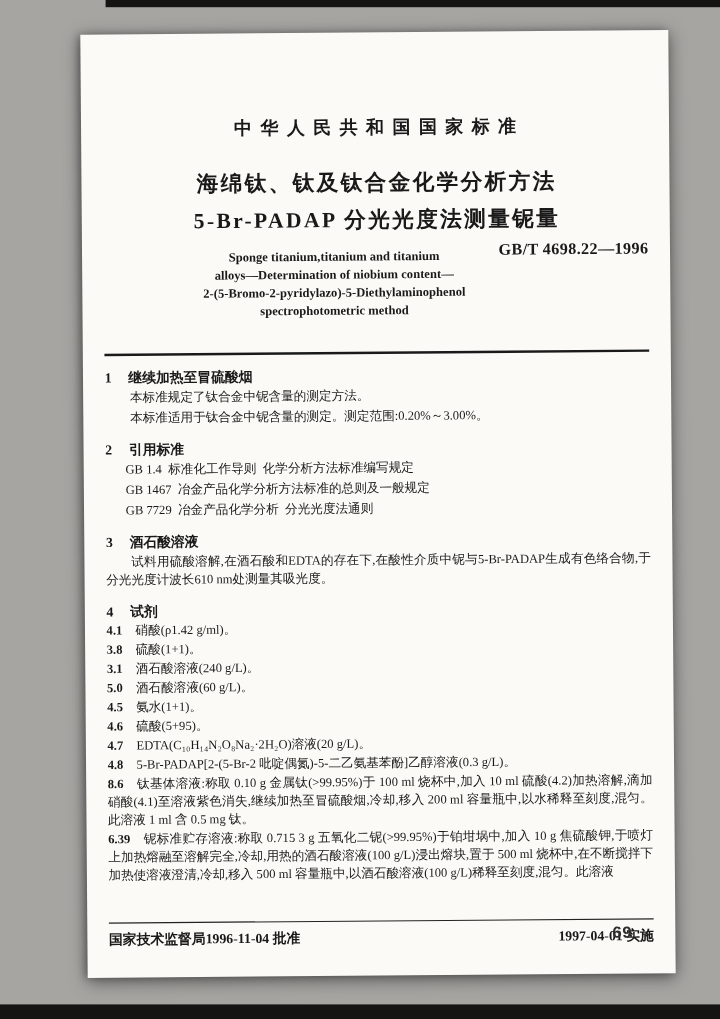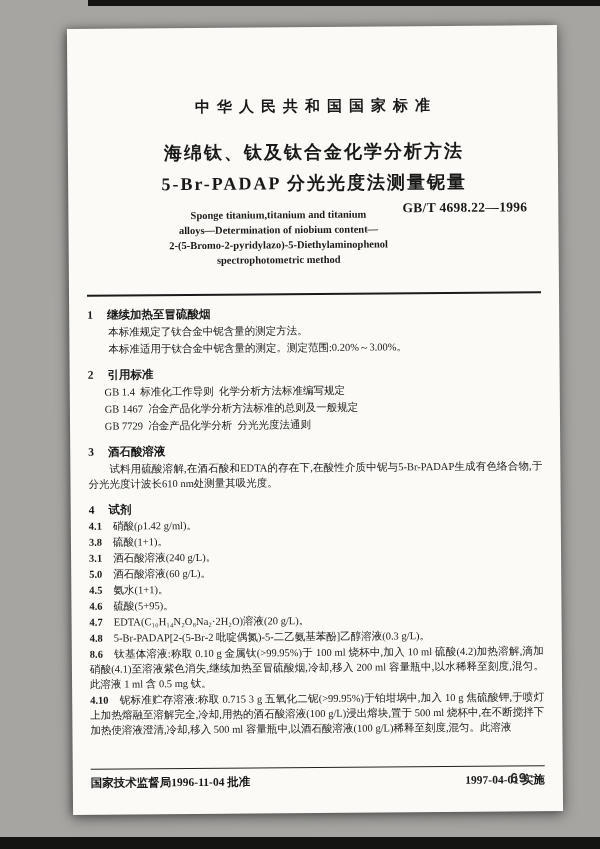--- a/index.html
+++ b/index.html
@@ -20,21 +20,21 @@
   }
   .kicker{margin-top:70px;text-align:center;font-size:15px;font-weight:bold;letter-spacing:7px;text-indent:7px;}
   .title{text-align:center;font-weight:bold;font-size:18px;letter-spacing:2px;text-indent:2px;}
   .title-1{margin-top:24px;}
   .title-2{margin-top:7px;}
   .title-row{position:relative;margin-top:12px;}
   .en-title{
     text-align:center;font-size:10.5px;font-weight:bold;line-height:15px;
     width:100%;padding-right:70px;box-sizing:border-box;
   }
-  .std-no{position:absolute;right:13px;top:-6px;font-size:13.5px;font-weight:bold;letter-spacing:0.3px;}
+  .std-no{position:absolute;right:0;top:-6px;font-size:13.5px;font-weight:bold;letter-spacing:0.3px;}
   .rule{margin-top:26px;border:0;border-top:2.5px solid #1a1a1a;}
   main{margin-top:4px;}
   h2{font-size:11.5px;font-weight:bold;margin:11px 0 0 0;}
   .sec-no{margin-right:14px;}
   .para{font-size:10.5px;line-height:15px;margin:2px 0 0 0;}
   .indent{text-indent:2em;}
   .just{text-align:justify;}
   .ref{font-size:10.5px;line-height:15px;margin:2px 0 0 1.6em;white-space:pre-wrap;}
   .item{font-size:10.5px;line-height:15px;margin:1px 0 0 0;}
   .item-no{margin-right:11px;font-weight:bold;margin-top:16px;}
@@ -99,21 +99,21 @@
       </h2>
       <p class="item"><span class="item-no">4.1</span><span>硝酸(ρ1.42 g/ml)。</span></p>
       <p class="item"><span class="item-no">3.8</span><span>硫酸(1+1)。</span></p>
       <p class="item"><span class="item-no">3.1</span><span>酒石酸溶液(240 g/L)。</span></p>
       <p class="item"><span class="item-no">5.0</span><span>酒石酸溶液(60 g/L)。</span></p>
       <p class="item"><span class="item-no">4.5</span><span>氨水(1+1)。</span></p>
       <p class="item"><span class="item-no">4.6</span><span>硫酸(5+95)。</span></p>
       <p class="item"><span class="item-no">4.7</span><span>EDTA(C₁₀H₁₄N₂O₈Na₂·2H₂O)溶液(20 g/L)。</span></p>
       <p class="item"><span class="item-no">4.8</span><span>5-Br-PADAP[2-(5-Br-2 吡啶偶氮)-5-二乙氨基苯酚]乙醇溶液(0.3 g/L)。</span></p>
       <p class="item just"><span class="item-no">8.6</span><span>钛基体溶液:称取 0.10 g 金属钛(&gt;99.95%)于 100 ml 烧杯中,加入 10 ml 硫酸(4.2)加热溶解,滴加硝酸(4.1)至溶液紫色消失,继续加热至冒硫酸烟,冷却,移入 200 ml 容量瓶中,以水稀释至刻度,混匀。此溶液 1 ml 含 0.5 mg 钛。</span></p>
-      <p class="item just"><span class="item-no">4.10</span><span>铌标准贮存溶液:称取 0.715 3 g 五氧化二铌(&gt;99.95%)于铂坩埚中,加入 10 g 焦硫酸钾,于喷灯上加热熔融至溶解完全,冷却,用热的酒石酸溶液(100 g/L)浸出熔块,置于 500 ml 烧杯中,在不断搅拌下加热使溶液澄清,冷却,移入 500 ml 容量瓶中,以酒石酸溶液(100 g/L)稀释至刻度,混匀。此溶液</span></p>
+      <p class="item just"><span class="item-no">6.39</span><span>铌标准贮存溶液:称取 0.715 3 g 五氧化二铌(&gt;99.95%)于铂坩埚中,加入 10 g 焦硫酸钾,于喷灯上加热熔融至溶解完全,冷却,用热的酒石酸溶液(100 g/L)浸出熔块,置于 500 ml 烧杯中,在不断搅拌下加热使溶液澄清,冷却,移入 500 ml 容量瓶中,以酒石酸溶液(100 g/L)稀释至刻度,混匀。此溶液</span></p>
     </section>
 
   </main>
 
   <div class="footer">
     <hr class="footer-rule">
     <div class="footer-row">
       <span>国家技术监督局1996-11-04 批准</span>
       <span>1997-04-01 实施</span>
     </div>

